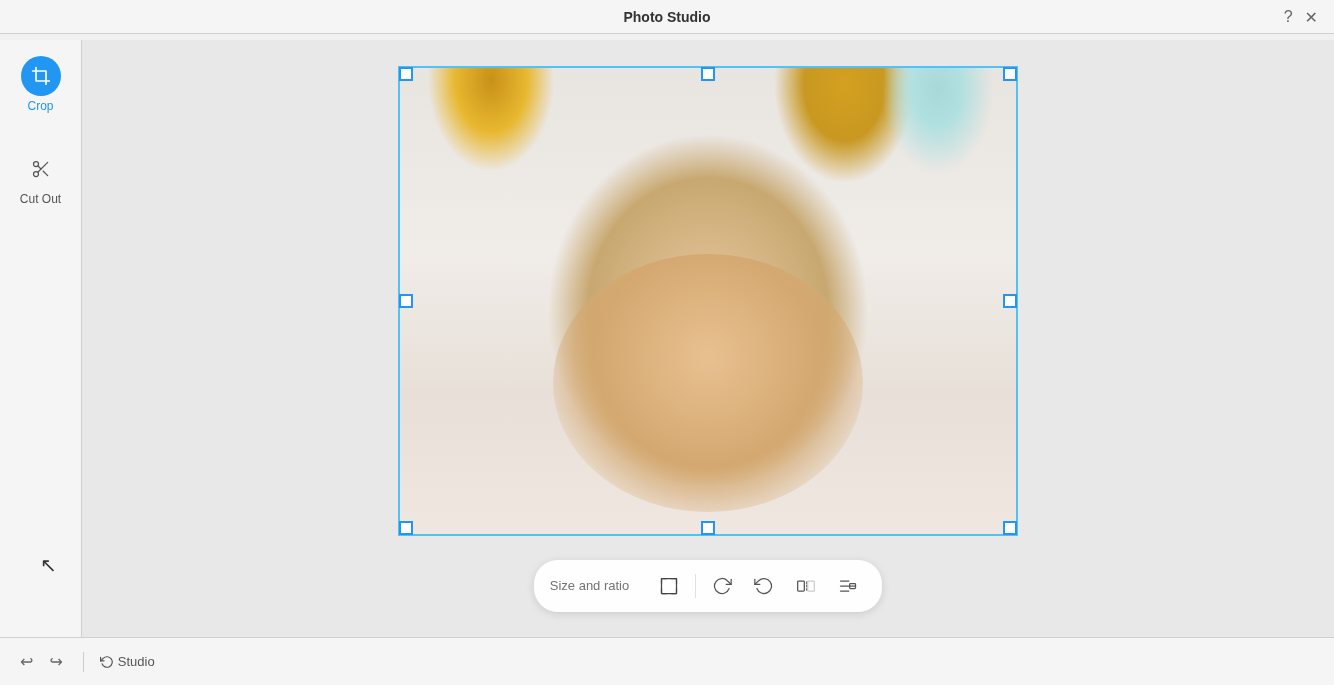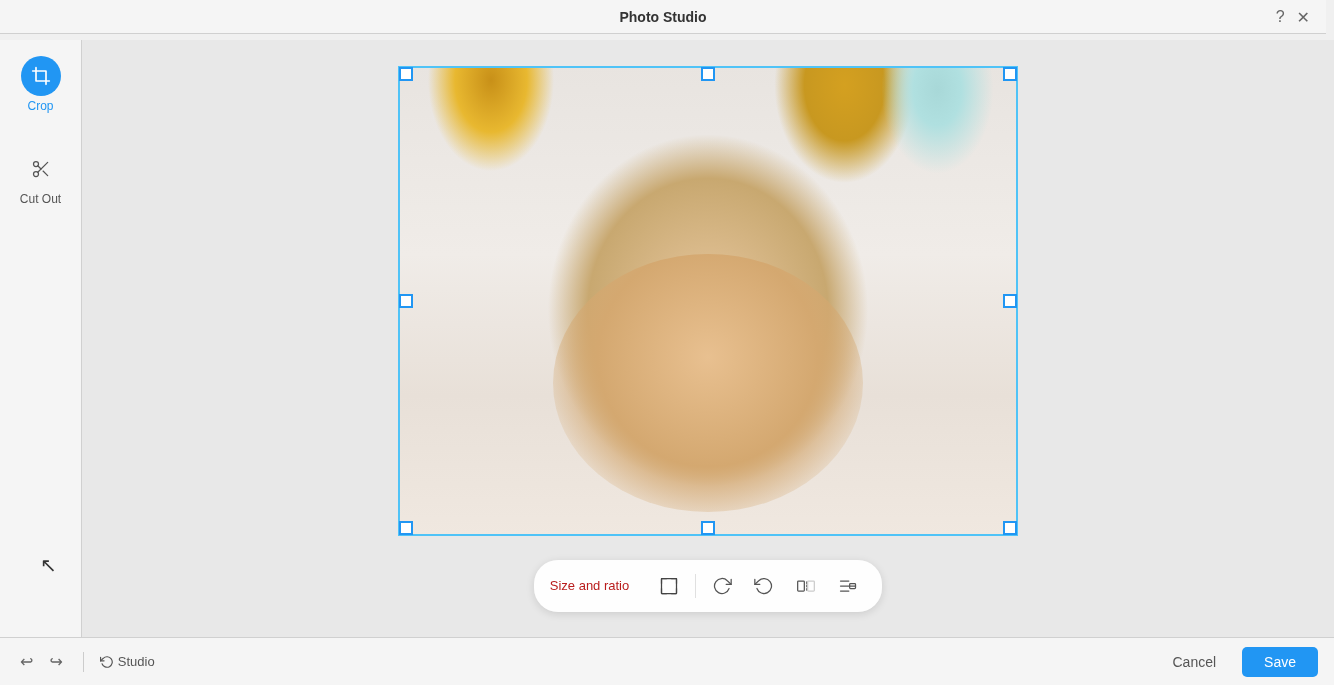--- a/index.html
+++ b/index.html
@@ -10,21 +10,21 @@
       font-family: -apple-system, BlinkMacSystemFont, 'Segoe UI', sans-serif;
       overflow: hidden;
       position: relative;
     }
 
     
     .title-bar {
       position: absolute;
       top: 0;
       left: 0;
-      right: 8px;
+      right: 0;
       height: 34px;
       background: #f5f5f5;
       border-bottom: 1px solid #d0d0d0;
       display: flex;
       align-items: center;
       justify-content: center;
     }
     .title-bar-title {
       font-size: 14px;
       font-weight: 600;
@@ -226,21 +226,21 @@
       background: rgba(255,255,255,0.92);
       border-radius: 24px;
       padding: 8px 16px;
       display: flex;
       align-items: center;
       gap: 6px;
       box-shadow: 0 2px 8px rgba(0,0,0,0.12);
     }
     .toolbar-section-label {
       font-size: 13px;
-      color: #b91c1c;
+      color: #737373;
       font-weight: 500;
       margin-right: 16px;
     }
     .toolbar-icon-btn {
       background: none;
       border: none;
       cursor: pointer;
       width: 36px;
       height: 36px;
       display: flex;
@@ -414,17 +414,13 @@
     <button class="redo-btn">↪</button>
     <div class="divider-v"></div>
     <button class="reset-btn">
       <svg width="14" height="14" viewBox="0 0 24 24" fill="none" stroke="#555" stroke-width="2" stroke-linecap="round">
         <polyline points="1 4 1 10 7 10"></polyline>
         <path d="M3.51 15a9 9 0 1 0 2.13-9.36L1 10"></path>
       </svg>
       <span>Studio</span>
     </button>
   </div>
-  <div class="bottom-right">
-    <button class="cancel-btn">Cancel</button>
-    <button class="save-btn">Save</button>
-  </div>
 </div>
 
 </body></html>

